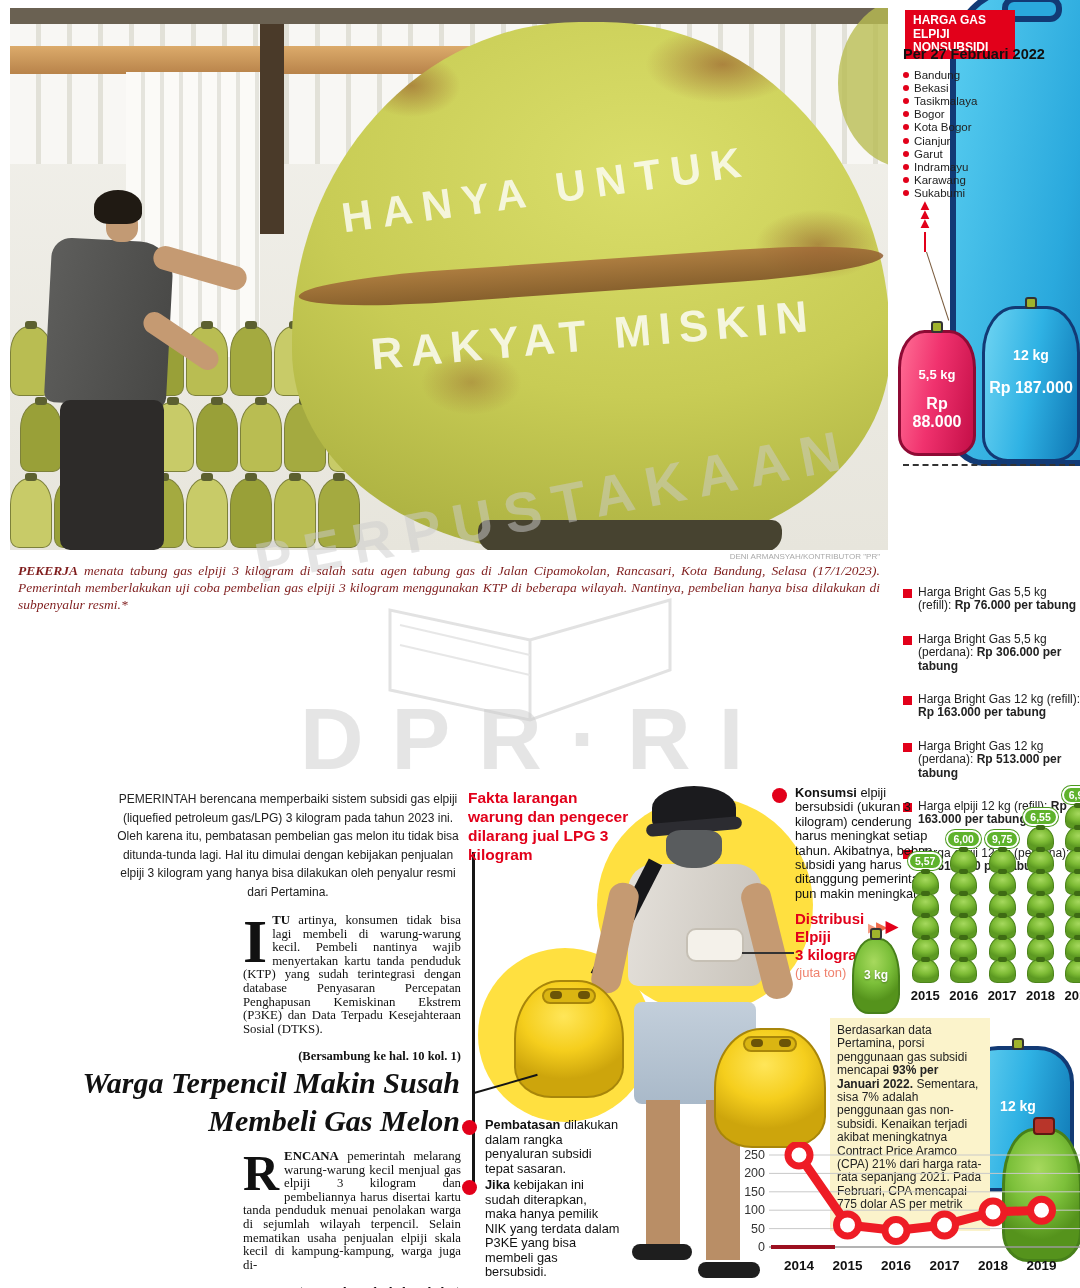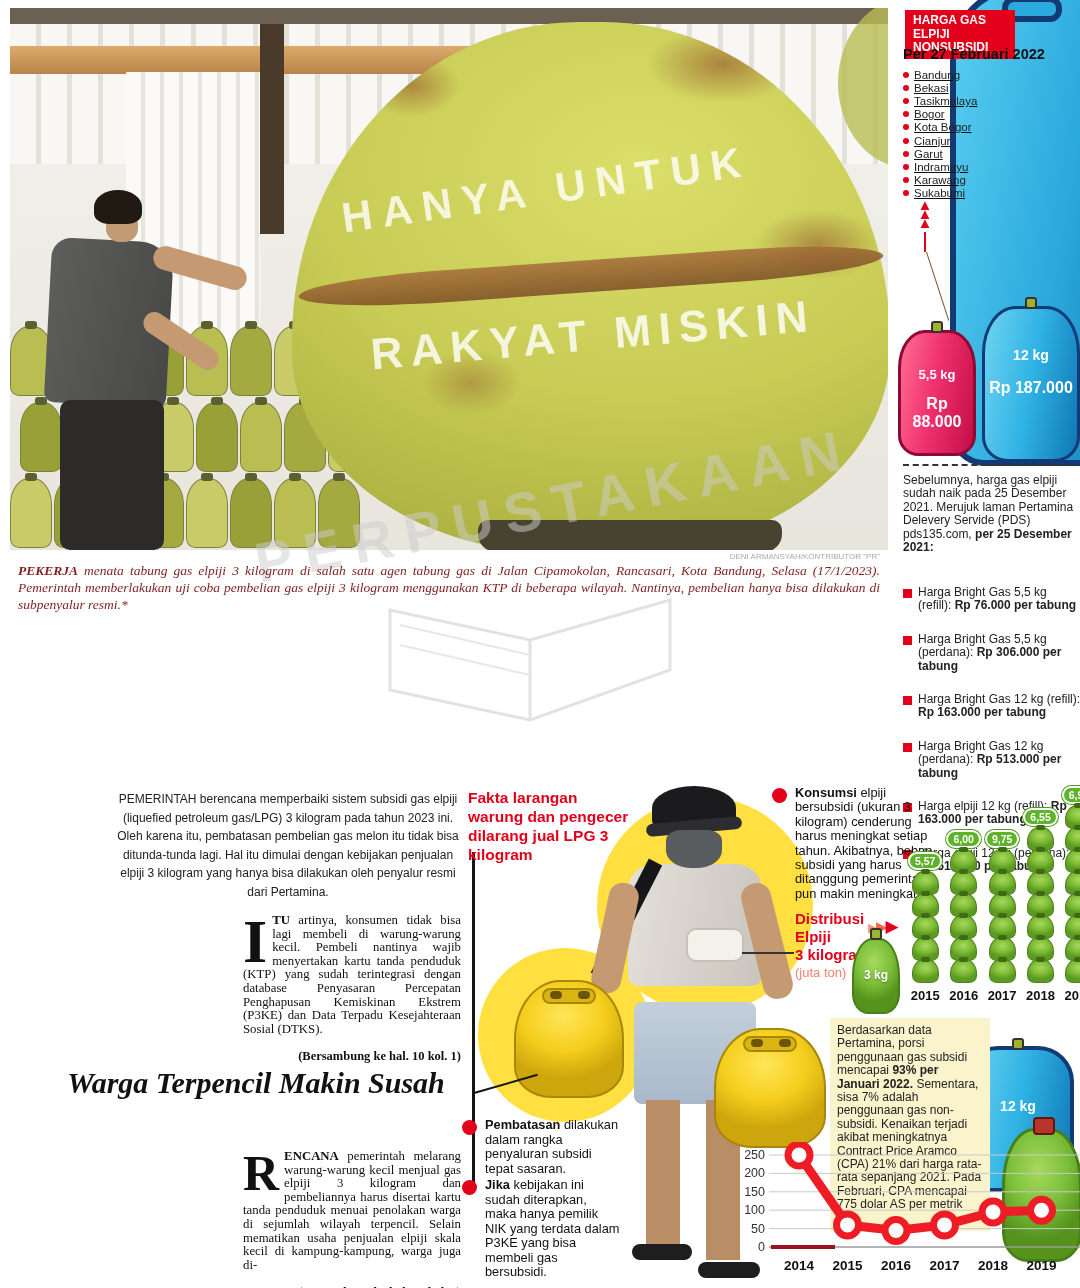--- a/index.html
+++ b/index.html
@@ -50,28 +50,28 @@
   
   .headline { left:50px; top:606px; width:800px; text-align:center; font-family:"Liberation Serif", serif; font-weight:700; font-size:67px; line-height:78px; letter-spacing:-1px; color:#0b0b0b; z-index:6; }
   .lead { left:112px; top:790px; width:352px; font-size:12px; line-height:18.5px; text-align:center; color:#222; z-index:6; }
   .serif-art { font-family:"Liberation Serif", serif; font-size:12.8px; line-height:13.6px; color:#111; text-align:justify; z-index:6; }
   .art1 { left:243px; top:914px; width:218px; }
   .art2 { left:243px; top:1150px; width:218px; }
   .dropcap { float:left; font-weight:700; font-family:"Liberation Serif", serif; margin:2px 5px 0 0; }
   .dc1 { font-size:62px; line-height:50px; }
   .dc2 { font-size:50px; line-height:42px; }
   .continue { text-align:right; font-weight:700; font-size:12.5px; margin-top:14px; font-family:"Liberation Serif", serif; }
-  .subhead { left:52px; top:1064px; width:408px; text-align:center; font-family:"Liberation Serif", serif; font-style:italic; font-weight:700; font-size:30px; line-height:38px; z-index:6; }
+  .subhead { left:52px; top:1064px; width:408px; text-align:right; font-family:"Liberation Serif", serif; font-style:italic; font-weight:700; font-size:30px; line-height:38px; z-index:6; }
 
   
   .sb-bigblue { left:950px; top:-14px; width:200px; height:480px; background:linear-gradient(100deg,#58cdf0 0%,#2aa9dd 55%,#0f77b4 100%); border:6px solid #123a75; border-radius:70px 70px 34px 34px; z-index:1; }
   .sb-handle { left:1002px; top:-4px; width:60px; height:26px; border:6px solid #123a75; border-radius:12px; background:#2aa9dd; z-index:1; }
   .redbox { left:905px; top:10px; width:110px; padding:4px 8px; background:#e2001a; color:#fff; font-weight:700; font-size:12px; line-height:13.5px; z-index:3; }
   .sb-date { left:903px; top:46px; font-weight:700; font-size:14.5px; z-index:3; }
-  .citylist { left:903px; top:68px; width:120px; z-index:3;text-decoration:underline; }
+  .citylist { left:903px; top:68px; width:120px; z-index:3; }
   .city { display:flex; align-items:center; height:13.2px; font-size:11.5px; color:#222; }
   .cdot { width:6px; height:6px; border-radius:50%; background:#e2001a; margin-right:5px; flex:0 0 auto; }
   .up-arrow { left:916px; top:200px; width:18px; text-align:center; color:#e2001a; font-size:15px; line-height:9px; z-index:3; }
   .up-stem { left:924px; top:232px; width:2px; height:20px; background:#e2001a; z-index:3; }
   .sb-string { left:926px; top:252px; width:1px; height:72px; background:#7a5c3e; transform:rotate(-18deg); transform-origin:top; z-index:3; }
 
   .cylinder { position:absolute; border-radius:34% 34% 26% 26% / 30% 30% 16% 16%; z-index:3; }
   .cyl-valve { position:absolute; left:50%; top:-12px; width:12px; height:12px; margin-left:-6px; background:#9fb32c; border:2px solid #333; border-radius:3px; }
   .cyl-label { position:absolute; width:100%; text-align:center; color:#fff; font-weight:700; }
   .pink { left:898px; top:330px; width:78px; height:126px; background:linear-gradient(100deg,#ff6e95 0%,#f0326e 45%,#c40e47 100%); border:3px solid #8e0a34; }
@@ -178,39 +178,41 @@
     <div class="abs w-pants"></div>
     <div class="abs ph-big"></div>
     <div class="abs ph-seam"></div>
     <div class="abs ph-stencil1">HANYA UNTUK</div>
     <div class="abs ph-stencil2">RAKYAT MISKIN</div>
     <div class="abs ph-foot"></div>
     <div class="abs ph-dome2"></div>
   </div>
 
   <div class="abs wm wm-perp">PERPUSTAKAAN</div>
+  <div class="abs wm wm-dpr">DPR·RI</div>
   <svg class="abs wm-book" width="320" height="170" viewBox="0 0 320 170">
     <path d="M20 120 L160 150 L300 100 L300 30 L160 70 L20 40 Z" fill="none" stroke="#d6d6d6" stroke-width="3"></path>
     <path d="M160 70 L160 150" stroke="#d6d6d6" stroke-width="3"></path>
     <path d="M30 55 L160 85 M30 75 L160 105" stroke="#dedede" stroke-width="2"></path>
   </svg>
 
   <div class="abs credit">DENI ARMANSYAH/KONTRIBUTOR "PR"</div>
   <div class="abs caption"><b>PEKERJA</b><span> menata tabung gas elpiji 3 kilogram di salah satu agen tabung gas di Jalan Cipamokolan, Rancasari, Kota Bandung, Selasa (17/1/2023). Pemerintah memberlakukan uji coba pembelian gas elpiji 3 kilogram menggunakan KTP di beberapa wilayah. Nantinya, pembelian hanya bisa dilakukan di subpenyalur resmi.*</span></div>
 
 
   <div class="abs lead">PEMERINTAH berencana memperbaiki sistem subsidi gas elpiji (liquefied petroleum gas/LPG) 3 kilogram pada tahun 2023 ini. Oleh karena itu, pembatasan pembelian gas melon itu tidak bisa ditunda-tunda lagi. Hal itu dimulai dengan kebijakan penjualan elpiji 3 kilogram yang hanya bisa dilakukan oleh penyalur resmi dari Pertamina.</div>
 
   <div class="abs serif-art art1">
     <span class="dropcap dc1">I</span><b>TU</b><span> artinya, konsumen tidak bisa lagi membeli di warung-warung kecil. Pembeli nantinya wajib menyertakan kartu tanda penduduk (KTP) yang sudah terintegrasi dengan database Penyasaran Percepatan Penghapusan Kemiskinan Ekstrem (P3KE) dan Data Terpadu Kesejahteraan Sosial (DTKS).</span>
     <div class="continue">(Bersambung ke hal. 10 kol. 1)</div>
   </div>
 
   <div class="abs subhead">
     <div>Warga Terpencil Makin Susah</div>
+    <div>Membeli Gas Melon</div>
   </div>
 
   <div class="abs serif-art art2">
     <span class="dropcap dc2">R</span><b>ENCANA</b><span> pemerintah melarang warung-warung kecil menjual gas elpiji 3 kilogram dan pembeliannya harus disertai kartu tanda penduduk menuai penolakan warga di sejumlah wilayah terpencil. Selain mematikan usaha penjualan elpiji skala kecil di kampung-kampung, warga juga di-</span>
     <div class="continue">(Bersambung ke hal. 10 kol. 5)</div>
   </div>
 
   <div class="abs sb-bigblue"></div>
   <div class="abs sb-handle"></div>
   <div class="abs redbox">
@@ -269,21 +271,20 @@
     <span class="cyl-label" style="top:34px;font-size:13px;">5,5 kg</span>
     <span class="cyl-label" style="top:62px;font-size:16px;">Rp 88.000</span>
   </div>
   <div class="cylinder blue12">
     <span class="cyl-valve"></span>
     <span class="cyl-label" style="top:38px;font-size:14px;">12 kg</span>
     <span class="cyl-label" style="top:70px;font-size:16px;">Rp 187.000</span>
   </div>
 
   <div class="abs dashes"></div>
-  <div class="abs sb-note"><span>Sebelumnya, harga gas elpiji sudah naik pada 25 Desember 2021. Merujuk laman Pertamina Delevery Servide (PDS) pds135.com, </span><b>per 25 Desember 2021:</b></div>
   <div class="abs pricelist">
       <div class="pli">
         <span class="sq"></span>
         <span class="plt">Harga Bright Gas 5,5 kg (refill): <b>Rp 76.000 per tabung</b></span>
       </div>
       <div class="pli">
         <span class="sq"></span>
         <span class="plt">Harga Bright Gas 5,5 kg (perdana): <b>Rp 306.000 per tabung</b></span>
       </div>
       <div class="pli">

